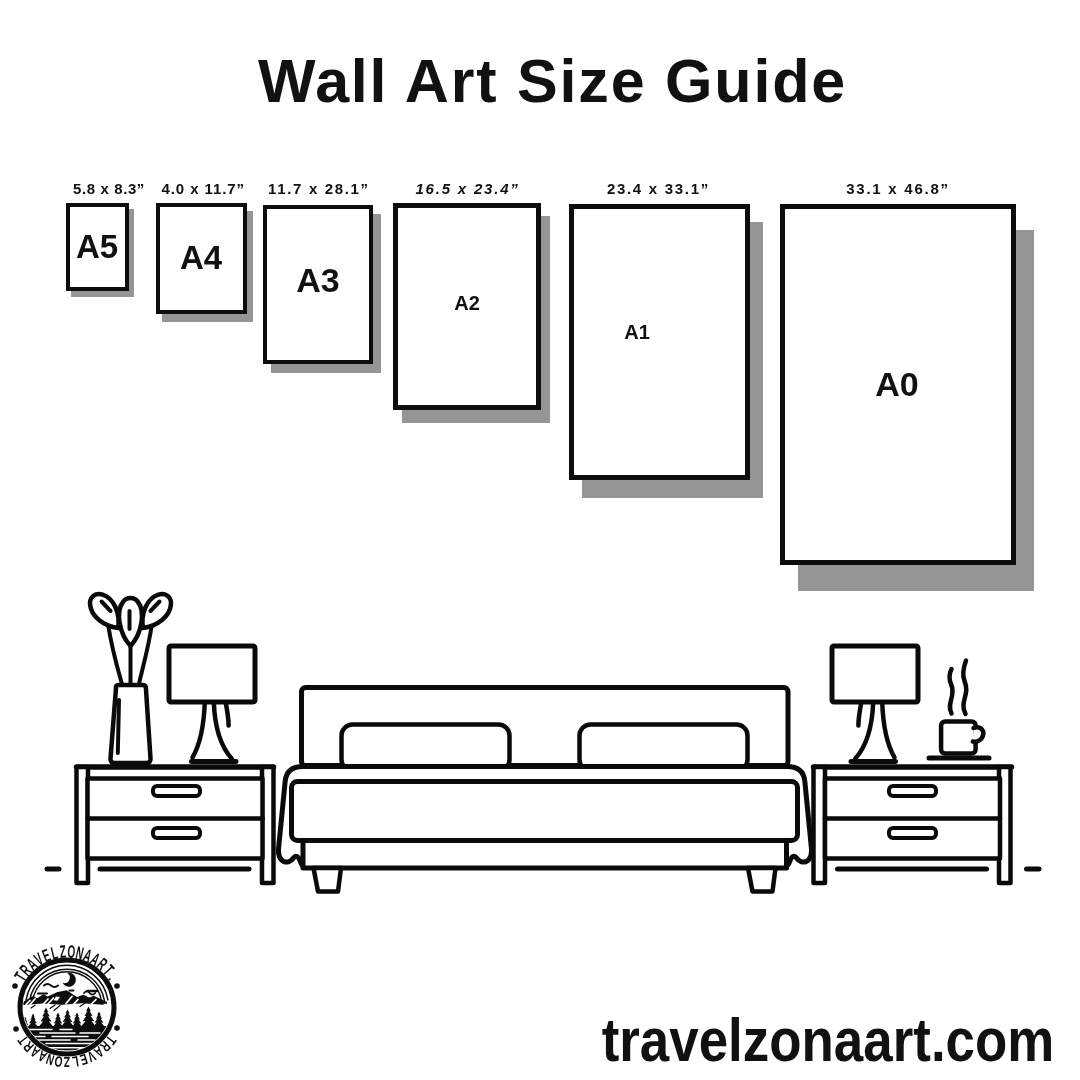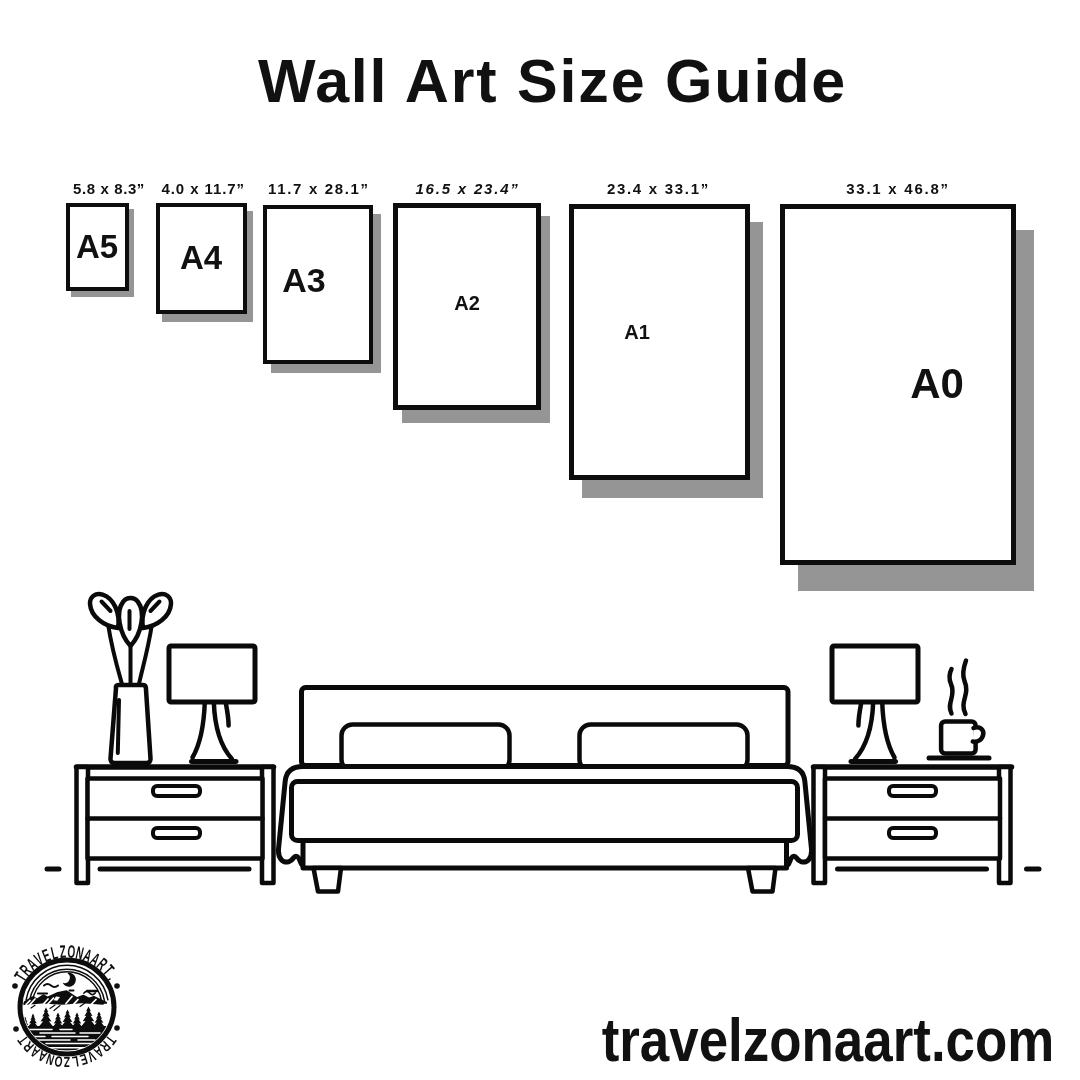--- a/index.html
+++ b/index.html
@@ -25,39 +25,39 @@
 <div class="dim" style="left:203.2px;letter-spacing:0.9px;">4.0 x 11.7”</div>
 
 <div class="paper" style="left:155.6px;top:203.3px;width:91.1px;height:111.1px;border-width:4.5px;box-shadow:6px 8px 0 0 #959595;"></div>
 
 <div class="plabel" style="left:201px;top:258px;font-size:33px;">A4</div>
 
 <div class="dim" style="left:318.9px;letter-spacing:1.65px;">11.7 x 28.1”</div>
 
 <div class="paper" style="left:263px;top:204.7px;width:110px;height:159.3px;border-width:4.5px;box-shadow:8px 9px 0 0 #959595;"></div>
 
-<div class="plabel" style="left:304px;top:280px;font-size:34px;">A3</div>
+<div class="plabel" style="left:318px;top:280px;font-size:34px;">A3</div>
 
 <div class="dim" style="left:467.5px;letter-spacing:1.8px;font-style:italic;">16.5 x 23.4”</div>
 
 <div class="paper" style="left:392.6px;top:203.1px;width:148.9px;height:207.2px;border-width:5px;box-shadow:9px 13px 0 0 #959595;"></div>
 
 <div class="plabel" style="left:467px;top:303px;font-size:20px;">A2</div>
 
 <div class="dim" style="left:658.4px;letter-spacing:1.7px;">23.4 x 33.1”</div>
 
 <div class="paper" style="left:568.5px;top:204px;width:181.5px;height:276px;border-width:5px;box-shadow:13px 18px 0 0 #959595;"></div>
 
 <div class="plabel" style="left:637px;top:331.5px;font-size:20px;">A1</div>
 
 <div class="dim" style="left:886px;letter-spacing:1.75px;margin-left:12px;">33.1 x 46.8”</div>
 
 <div class="paper" style="left:780px;top:204px;width:236px;height:361px;border-width:5px;box-shadow:18px 26px 0 0 #959595;"></div>
 
-<div class="plabel" style="left:897px;top:384px;font-size:42px;margin-left:40px;">A0</div>
+<div class="plabel" style="left:897px;top:384px;font-size:34px;">A0</div>
 
 <svg style="position:absolute;left:0;top:0;" width="1080" height="1080" viewBox="0 0 1080 1080" fill="none" stroke="#0a0a0a" stroke-linecap="round" stroke-linejoin="round">
 
   <rect x="301.5" y="687.5" width="486.5" height="78" rx="4" stroke-width="5" fill="#fff"></rect>
 
   <rect x="341.5" y="724.5" width="168" height="46" rx="11" stroke-width="4.5" fill="#fff"></rect>
 
   <rect x="579.5" y="724.5" width="168" height="46" rx="11" stroke-width="4.5" fill="#fff"></rect>
 
   <path stroke-width="5" fill="#fff" d="M303.5,866 C300,864.5 300.5,858.2 297,856.4 C293.5,854.8 294,860.2 289,861.7 C283,863.5 277.8,858.5 278.5,849 L285.2,781 Q286.8,766.5 303,766.5 L787,766.5 Q803.2,766.5 804.8,781 L811.5,849 C812.2,858.5 807,863.5 801,861.7 C796,860.2 796.5,854.8 793,856.4 C789.5,858.2 790,864.5 786.5,866 Z"></path>

